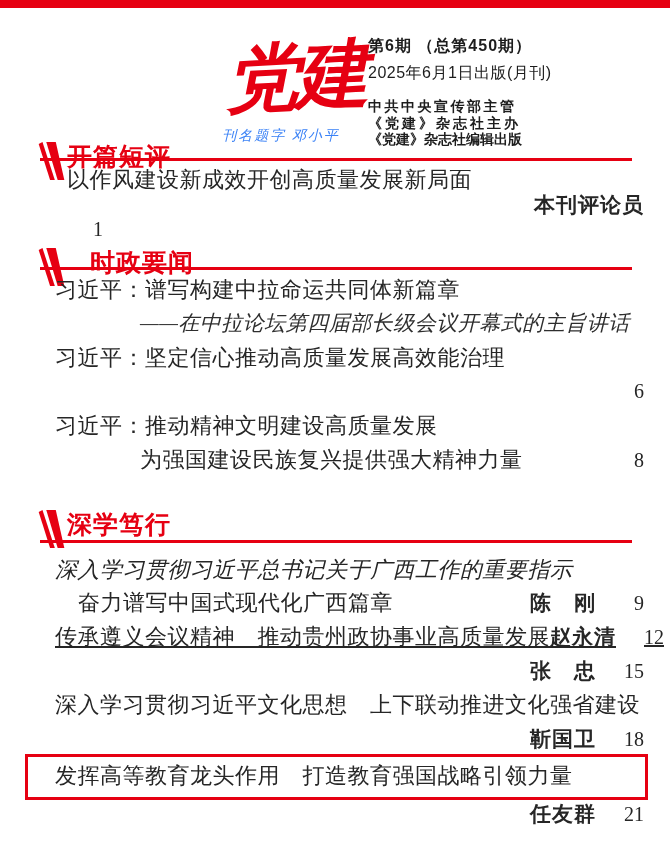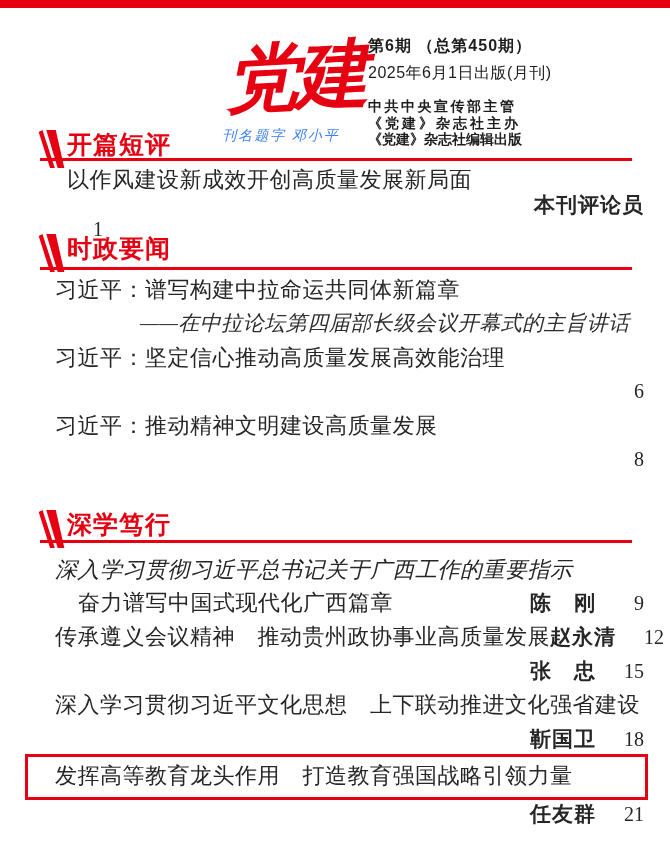--- a/index.html
+++ b/index.html
@@ -63,36 +63,36 @@
   <div class="pubinfo">
     <div class="issue">第6期 （总第450期）</div>
     <div class="date">2025年6月1日出版(月刊)</div>
     <div class="pub">
       <div class="p1">中共中央宣传部主管</div>
       <div class="p2">《党建》杂志社主办</div>
       <div class="p3">《党建》杂志社编辑出版</div>
     </div>
   </div>
 
-  <div class="sec-head" style="top:130px;">
+  <div class="sec-head" style="top:142px;">
     <svg class="slash" viewBox="0 0 27 40">
       <polygon points="0,2 4,0 17,40 12,40" fill="#e60012"></polygon>
       <polygon points="8,0 18,0 27,40 20,40" fill="#e60012"></polygon>
     </svg>
     <span class="sec-title">开篇短评</span>
   </div>
   <div class="sec-line" style="top:158px;"></div>
 
   <div class="row" style="top:167px;flex-direction:column;">
     <span class="t">以作风建设新成效开创高质量发展新局面</span>
     <span class="au">本刊评论员</span>
     <span class="pg">1</span>
   </div>
 
-  <div class="sec-head" style="top:234px;">
+  <div class="sec-head" style="top:248px;gap:23px;">
     <svg class="slash" viewBox="0 0 27 40">
       <polygon points="0,2 4,0 17,40 12,40" fill="#e60012"></polygon>
       <polygon points="8,0 18,0 27,40 20,40" fill="#e60012"></polygon>
     </svg>
     <span class="sec-title">时政要闻</span>
   </div>
   <div class="sec-line" style="top:267px;"></div>
 
   <div class="row" style="top:277px;">
     <span class="t">习近平：谱写构建中拉命运共同体新篇章</span>
@@ -106,20 +106,21 @@
     <span class="t">习近平：坚定信心推动高质量发展高效能治理</span>
   </div>
   <div class="row ind2" style="top:379px;">
     <span class="pg solo">6</span>
   </div>
 
   <div class="row" style="top:413px;">
     <span class="t">习近平：推动精神文明建设高质量发展</span>
   </div>
   <div class="row ind2" style="top:447px;">
+    <span class="t">为强国建设民族复兴提供强大精神力量</span>
     <span class="pg solo">8</span>
   </div>
 
   <div class="sec-head" style="top:510px;">
     <svg class="slash" viewBox="0 0 27 40">
       <polygon points="0,2 4,0 17,40 12,40" fill="#e60012"></polygon>
       <polygon points="8,0 18,0 27,40 20,40" fill="#e60012"></polygon>
     </svg>
     <span class="sec-title">深学笃行</span>
   </div>
@@ -127,21 +128,21 @@
 
   <div class="row" style="top:557px;font-style:italic;">
     <span class="t">深入学习贯彻习近平总书记关于广西工作的重要指示</span>
   </div>
   <div class="row ind3" style="top:590px;">
     <span class="t">奋力谱写中国式现代化广西篇章</span>
     <span class="au">陈　刚</span>
     <span class="pg">9</span>
   </div>
 
-  <div class="row" style="top:624px;">
+  <div class="row" style="top:624px;text-decoration:underline;">
     <span class="t">传承遵义会议精神　推动贵州政协事业高质量发展</span>
     <span class="au">赵永清</span>
     <span class="pg">12</span>
   </div>
 
   <div class="row" style="top:658px;">
     <span class="au">张　忠</span>
     <span class="pg">15</span>
   </div>
 

